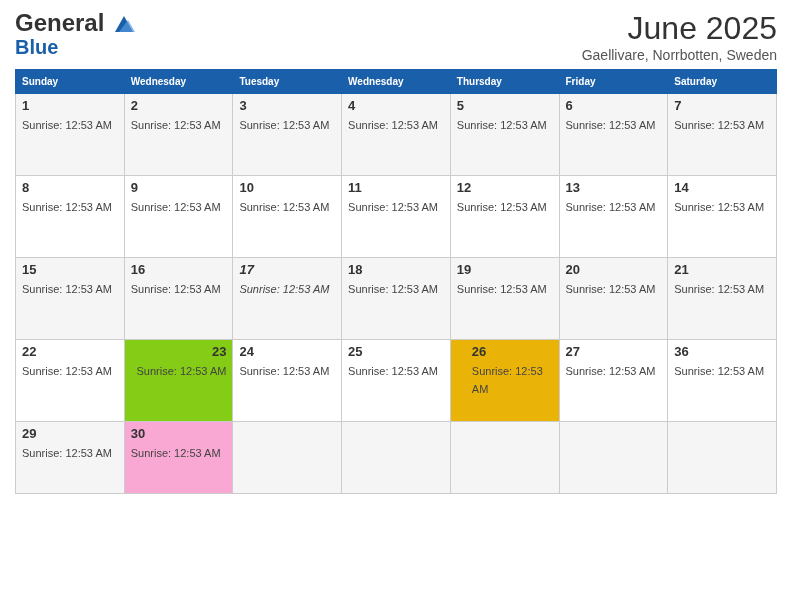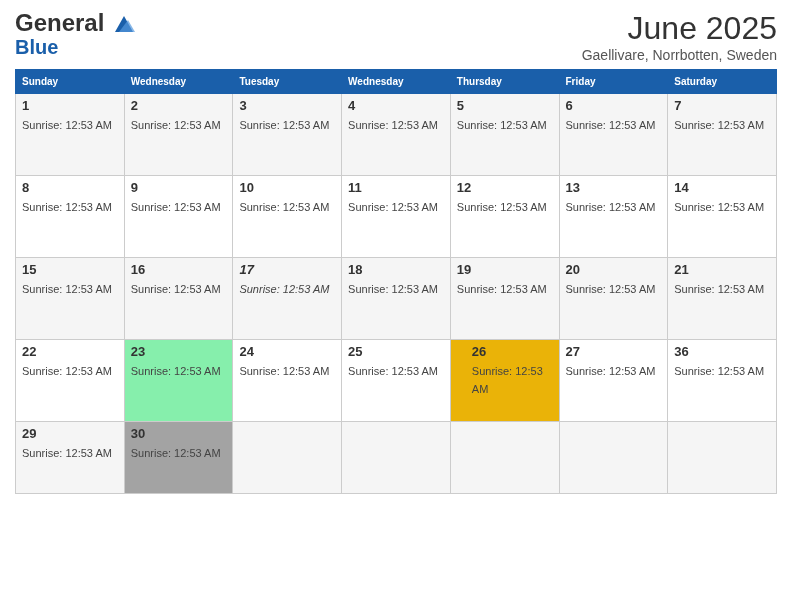--- a/index.html
+++ b/index.html
@@ -137,30 +137,30 @@
           <td style="background: rgb(245, 245, 245);"><span class="day-num">15</span><span class="sunrise">Sunrise: 12:53 AM</span></td>
           <td style="background: rgb(245, 245, 245);"><span class="day-num">16</span><span class="sunrise">Sunrise: 12:53 AM</span></td>
           <td style="background: rgb(245, 245, 245); font-style: italic;"><span class="day-num">17</span><span class="sunrise">Sunrise: 12:53 AM</span></td>
           <td style="background: rgb(245, 245, 245);"><span class="day-num">18</span><span class="sunrise">Sunrise: 12:53 AM</span></td>
           <td style="background: rgb(245, 245, 245);"><span class="day-num">19</span><span class="sunrise">Sunrise: 12:53 AM</span></td>
           <td style="background: rgb(245, 245, 245);"><span class="day-num">20</span><span class="sunrise">Sunrise: 12:53 AM</span></td>
           <td style="background: rgb(245, 245, 245);"><span class="day-num">21</span><span class="sunrise">Sunrise: 12:53 AM</span></td>
         </tr>
         <tr>
           <td style="background: rgb(255, 255, 255);"><span class="day-num">22</span><span class="sunrise">Sunrise: 12:53 AM</span></td>
-          <td style="background: #86efac;"><span class="day-num">23</span><span class="sunrise">Sunrise: 12:53 AM</span></td>
+          <td style="background: #84cc16; text-align: right;"><span class="day-num">23</span><span class="sunrise">Sunrise: 12:53 AM</span></td>
           <td style="background: rgb(255, 255, 255);"><span class="day-num">24</span><span class="sunrise">Sunrise: 12:53 AM</span></td>
           <td style="background: rgb(255, 255, 255);"><span class="day-num">25</span><span class="sunrise">Sunrise: 12:53 AM</span></td>
           <td style="background: #eab308; padding-left: 21px;"><span class="day-num">26</span><span class="sunrise">Sunrise: 12:53 AM</span></td>
           <td style="background: rgb(255, 255, 255);"><span class="day-num">27</span><span class="sunrise">Sunrise: 12:53 AM</span></td>
           <td style="background: rgb(255, 255, 255);"><span class="day-num">36</span><span class="sunrise">Sunrise: 12:53 AM</span></td>
         </tr>
         <tr class="last-row">
           <td style="background: rgb(245, 245, 245);"><span class="day-num">29</span><span class="sunrise">Sunrise: 12:53 AM</span></td>
-          <td style="background: #a3a3a3; margin-left: 12px;"><span class="day-num">30</span><span class="sunrise">Sunrise: 12:53 AM</span></td>
+          <td style="background: #f9a8d4; margin-left: 12px;"><span class="day-num">30</span><span class="sunrise">Sunrise: 12:53 AM</span></td>
           <td style="background: rgb(245, 245, 245);"></td>
           <td style="background: rgb(245, 245, 245);"></td>
           <td style="background: rgb(245, 245, 245);"></td>
           <td style="background: rgb(245, 245, 245);"></td>
           <td style="background: rgb(245, 245, 245);"></td>
         </tr>
       </tbody>
   </table>
 </div>
 

